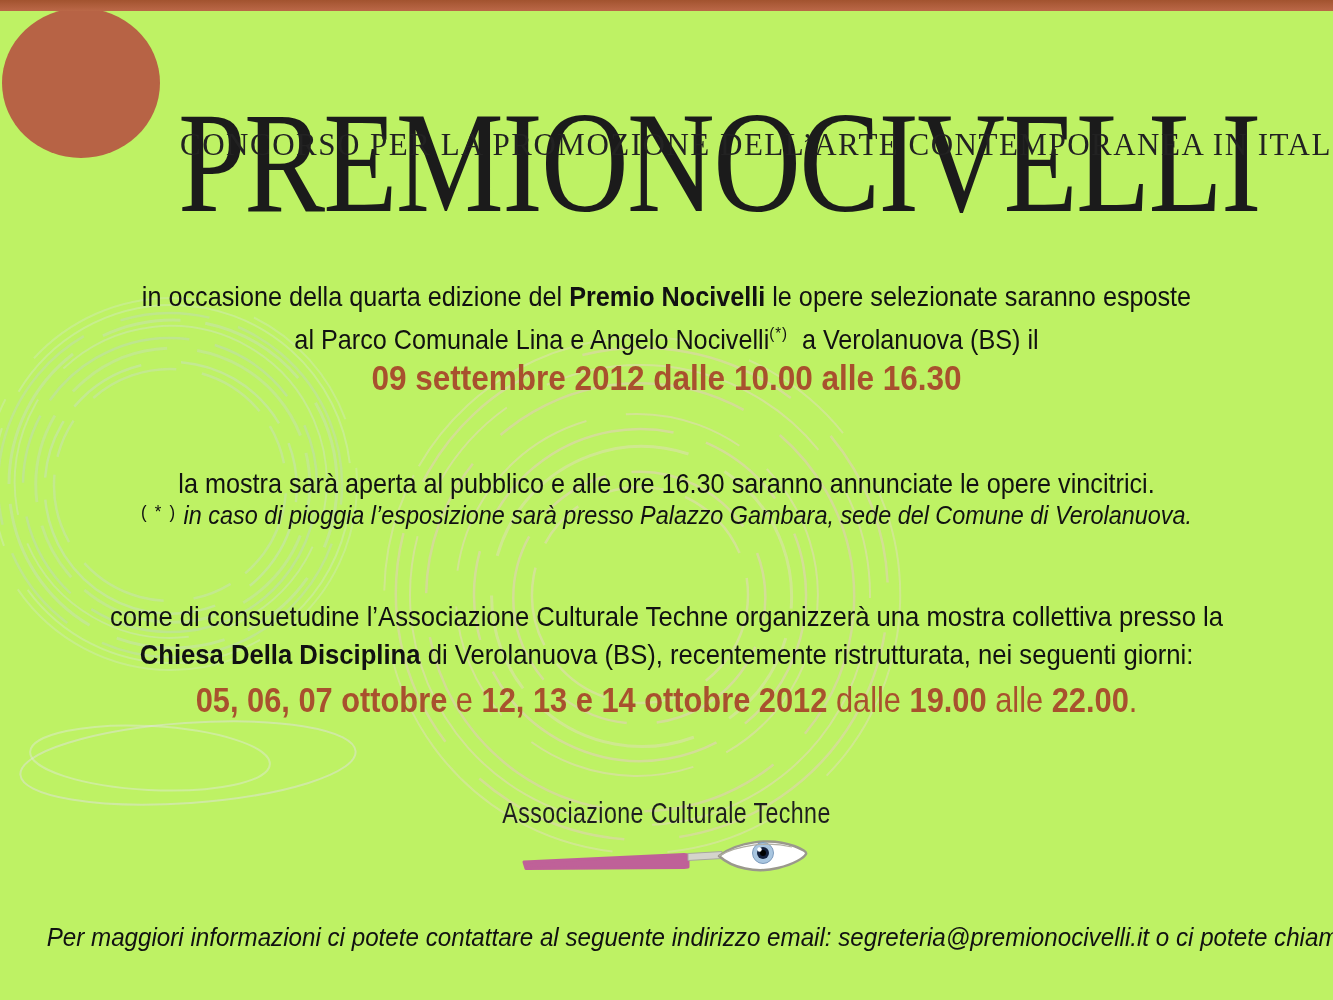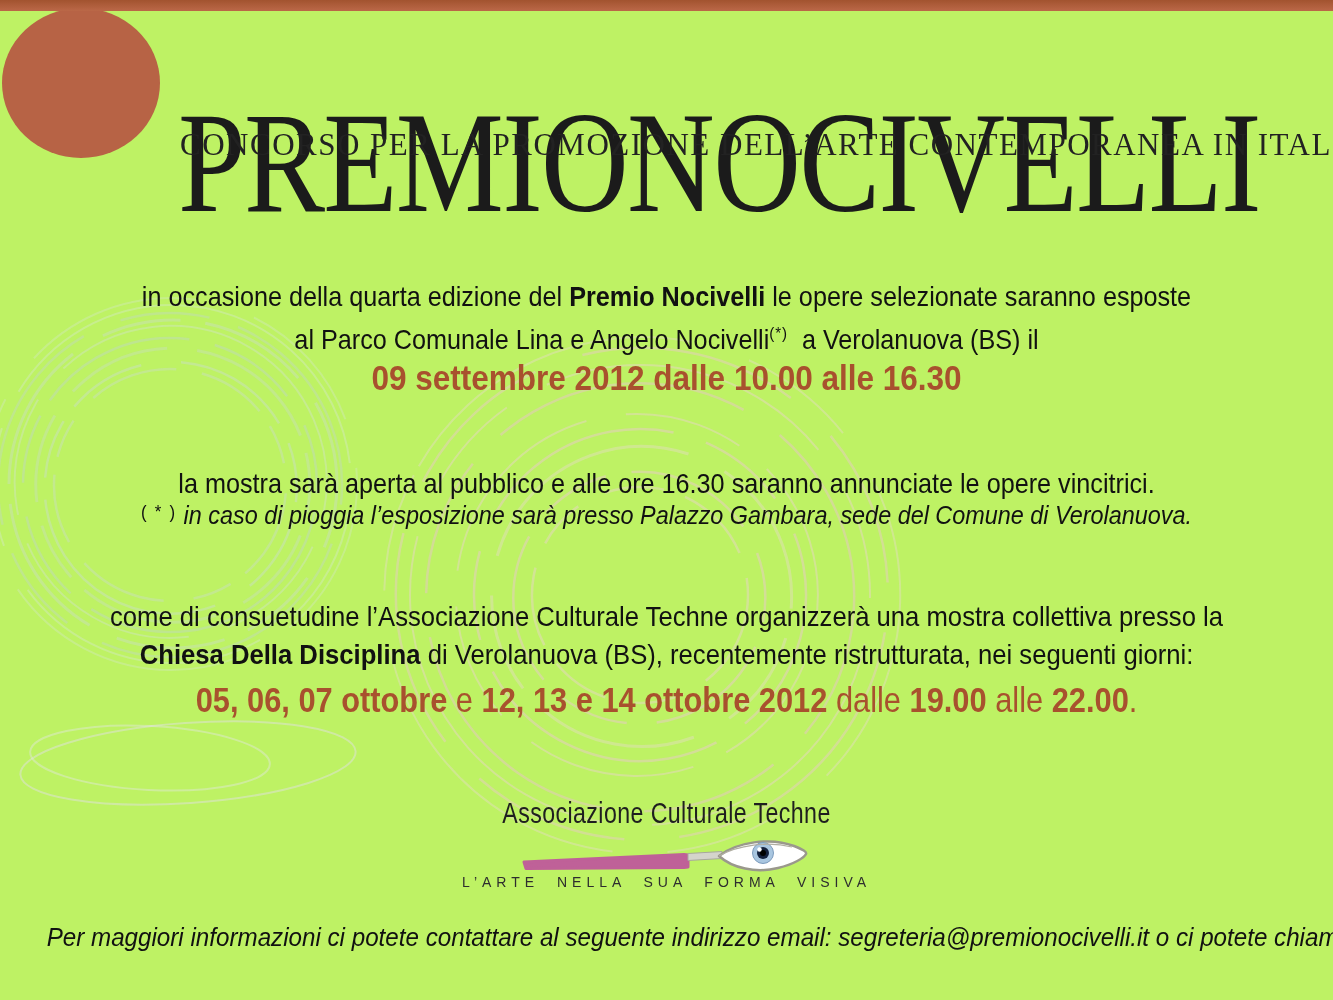--- a/index.html
+++ b/index.html
@@ -136,17 +136,16 @@
 
       <circle cx="247" cy="15" r="10.5" fill="#a9c6e0" stroke="#7d9cbd" stroke-width="1"></circle>
       <circle cx="247" cy="15" r="6" fill="#14213d"></circle>
       <circle cx="247" cy="15" r="3" fill="#000000"></circle>
       <circle cx="243.5" cy="11.5" r="2.2" fill="#ffffff"></circle>
 
       <path d="M203,18 C222,7 252,3 276,9" stroke="#b0aea2" stroke-width="1.2"></path>
     </svg>
   </div>
 
-  <div class="center-line tagline">L’ARTE NELLA SUA FORMA VISIVA</div>
 
   <div class="center-line footer">Per maggiori informazioni ci potete contattare al seguente indirizzo email: segreteria@premionocivelli.it o ci potete chiamare al +39 030.7776.718</div>
 
 </div>
 
 </body></html>

